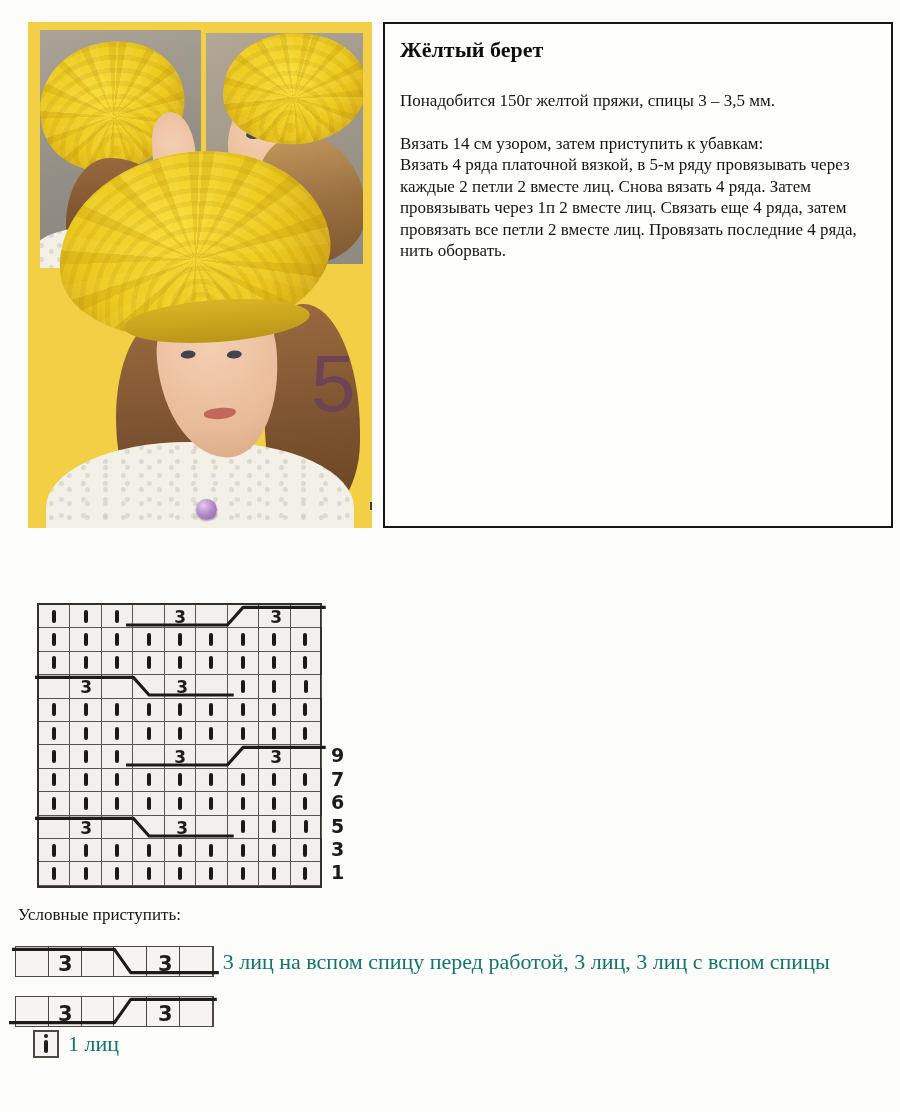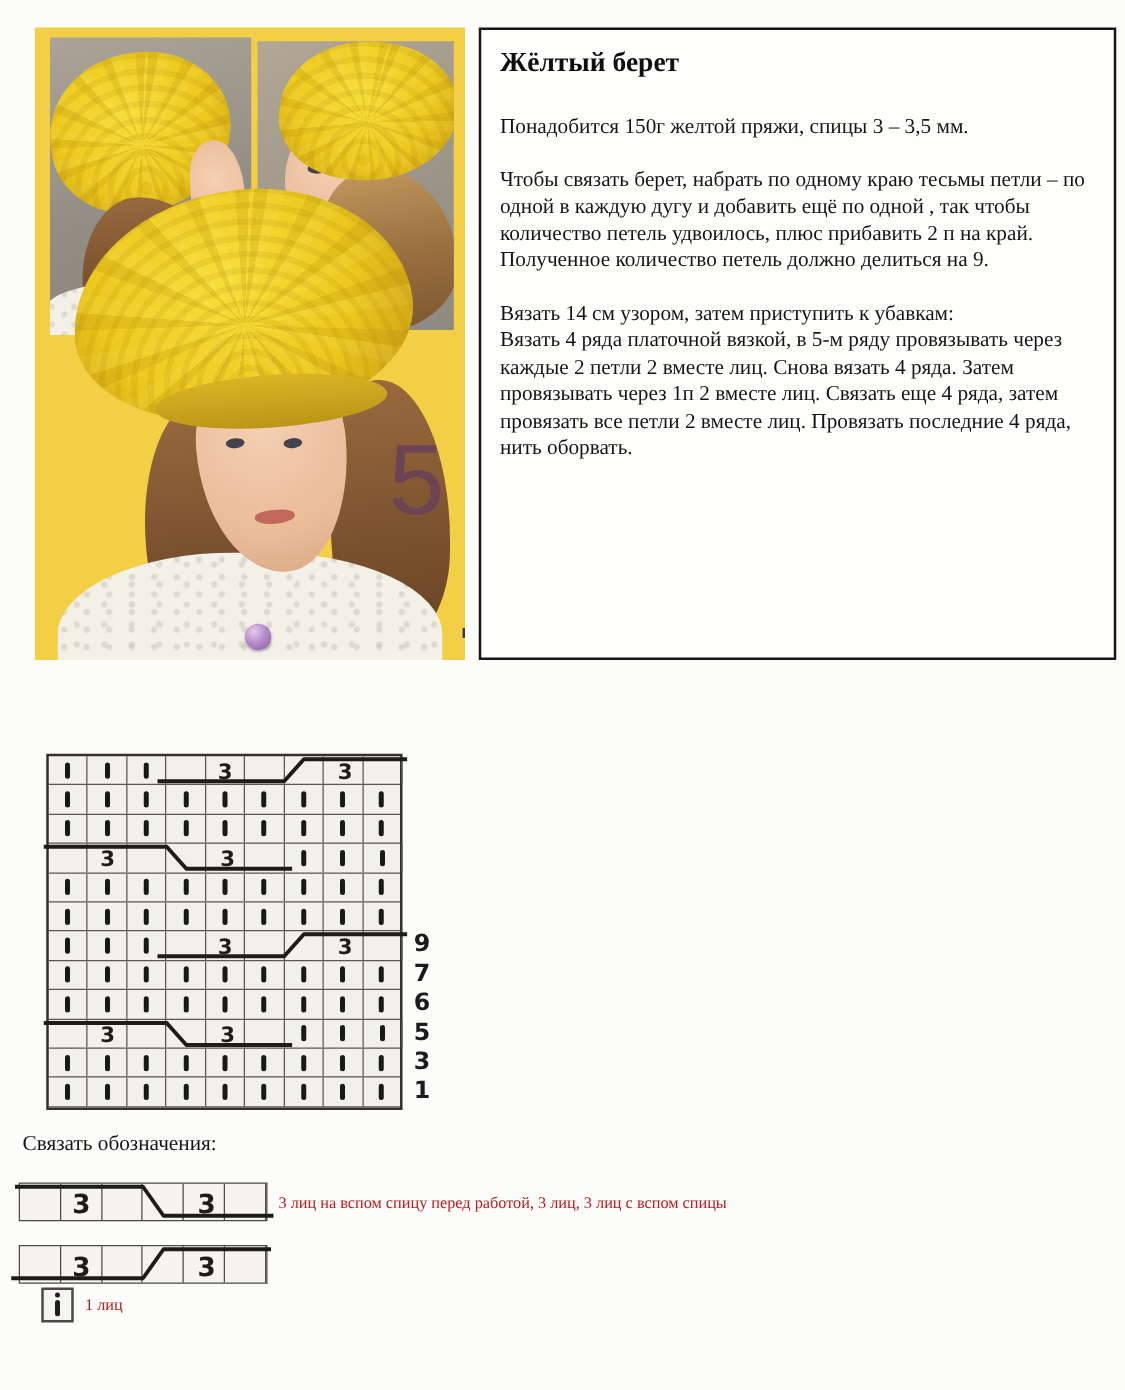--- a/index.html
+++ b/index.html
@@ -56,21 +56,21 @@
   .cable-svg { position:absolute; top:0; overflow:visible; z-index:2; }
   .row-label { position:absolute; left:292px; width:22px; height:23.4px; line-height:23.4px;
       font-family:"DejaVu Sans", sans-serif; font-weight:bold; font-size:19px; color:#1b1b1b; }
 
   
   .legend-title { position:absolute; left:18px; top:905px; font-size:17px; color:#141414; }
   .legend-item { position:absolute; display:flex; align-items:center; gap:9px; }
   .legend-sym { position:relative; display:flex; border:1px solid #4c4943; background:#f5f4f1; }
   .legend-sym .cell6 { width:32.8px; height:29px; border-right:1px solid #4c4943; }
   .legend-sym .cell6:last-child { border-right:none; }
-  .legend-text { font-size:13px; color:#b91c1c; white-space:nowrap; }
+  .legend-text { font-size:22px; color:#0f766e; white-space:nowrap; }
   .knit-one { width:26px; height:28px; border:2px solid #4c4943; background:#f5f4f1;
       display:flex; flex-direction:column; align-items:center; }
   .knit-one .dot { width:4px; height:4px; background:#1e1e1e; border-radius:50%; margin-top:2px; }
   .knit-one .bar { width:4px; height:13px; background:#1e1e1e; border-radius:2px; margin-top:2px; }
 </style>
 </head>
 <body>
 
 <div class="page">
 
@@ -115,21 +115,20 @@
 
     <div class="big-number" style="z-index:6; color:#6D4454;">5</div>
     <div class="bead" style="z-index:6;"></div>
     <div class="watermark" style="z-index:6;margin-left:44px;">Italude</div>
   </div>
 
   <div class="text-panel">
     <h1>Жёлтый берет</h1>
     <div id="paragraphs">
         <p>Понадобится 150г желтой пряжи, спицы 3 – 3,5 мм.</p>
-        <p>Чтобы связать берет, набрать по одному краю тесьмы петли – по одной в каждую дугу и добавить ещё по одной , так чтобы количество петель удвоилось, плюс прибавить 2 п на край. Полученное количество петель должно делиться на 9.</p>
         <p>Вязать 14 см узором, затем приступить к убавкам:
 Вязать 4 ряда платочной вязкой, в 5-м ряду провязывать через каждые 2 петли  2 вместе лиц. Снова вязать 4 ряда. Затем провязывать через 1п 2 вместе лиц. Связать еще 4 ряда, затем провязать все петли 2 вместе лиц. Провязать последние 4 ряда, нить оборвать.</p>
       </div>
   </div>
 
   <div class="chart" id="chart">
       <div class="chart-row">
         <div class="chart-cell">
           <div class="knit-bar"></div>
         </div>
@@ -450,21 +449,21 @@
         <div class="chart-cell">
           <div class="knit-bar"></div>
         </div>
         <div class="chart-cell">
           <div class="knit-bar"></div>
         </div>
       </div>
       <div class="row-label" style="top: 256.4px;">1</div>
     </div>
 
-  <div class="legend-title">Связать обозначения:</div>
+  <div class="legend-title">Условные приступить:</div>
   <div id="legend-items">
       <div class="legend-item" style="left: 15px; top: 946px;">
         <div class="legend-sym">
           <div class="cell6"></div>
           <div class="cell6"></div>
           <div class="cell6"></div>
           <div class="cell6"></div>
           <div class="cell6"></div>
           <div class="cell6"></div>
           <svg width="196.79999999999998" height="29" class="cable-svg" style="left: 0px;">

